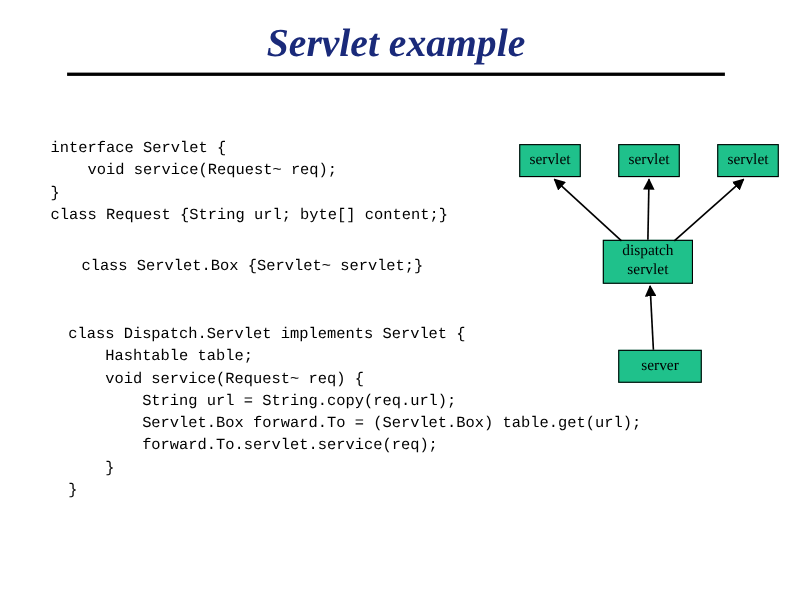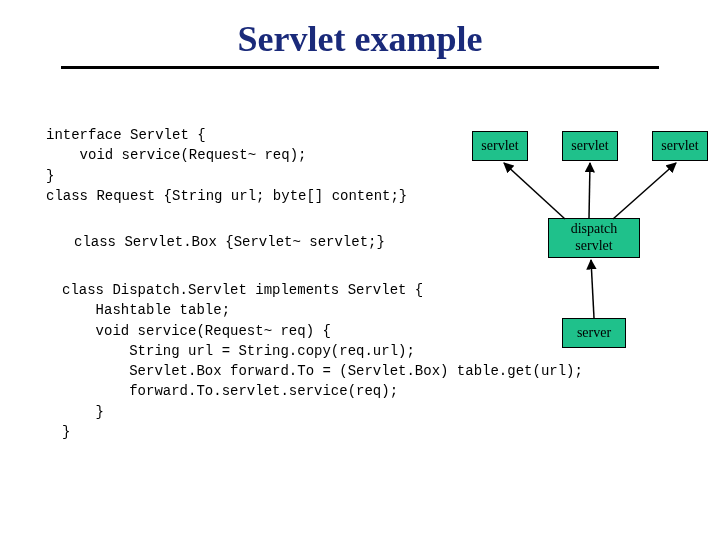--- a/index.html
+++ b/index.html
@@ -9,56 +9,57 @@
     height: 540px;
     background: #fff;
     font-family: "Courier New", monospace;
     font-size: 14px;
     position: relative;
   }
   .title {
     font-family: Georgia, "Times New Roman", serif;
     font-size: 36px;
     font-weight: bold;
+    font-style: italic;
     color: #1a2a7a;
     text-align: center;
     margin: 18px 0 6px;
   }
   .underline {
     width: 598px;
     height: 3px;
     background: #000;
     margin: 0 auto 24px;
   }
   .code {
     white-space: pre;
     font-family: "Courier New", monospace;
     line-height: 1.45;
     position: absolute;
   }
   .c1 { left: 46px; top: 125px; }
   .c2 { left: 74px; top: 232px; }
-  .c3 { left: 62px; top: 280px; }
+  .c3 { left: 62px; top: 294px; }
   .box {
     position: absolute;
     background: #1fc18b;
     border: 1.5px solid #000;
     text-align: center;
     font-family: Georgia, "Times New Roman", serif;
     font-size: 14px;
     display: flex;
     align-items: center;
     justify-content: center;
     white-space: pre;
   }
   .s1 { left: 472px; top: 131px; width: 56px; height: 30px; }
   .s2 { left: 562px; top: 131px; width: 56px; height: 30px; }
   .s3 { left: 652px; top: 131px; width: 56px; height: 30px; }
-  .ds { left: 548px; top: 218px; width: 92px; height: 40px; line-height: 1.2; }
-  .sv { left: 562px; top: 318px; width: 64px; height: 30px; }
+  .ds { left: 548px; top: 218px; width: 82px; height: 40px; line-height: 1.2; }
+  .sv { left: 562px; top: 318px; width: 76px; height: 30px; }
   svg.arrows {
     position: absolute;
     left: 0; top: 0;
     width: 720px; height: 540px;
     pointer-events: none;
   }
 </style>
 </head>
 <body>
 

